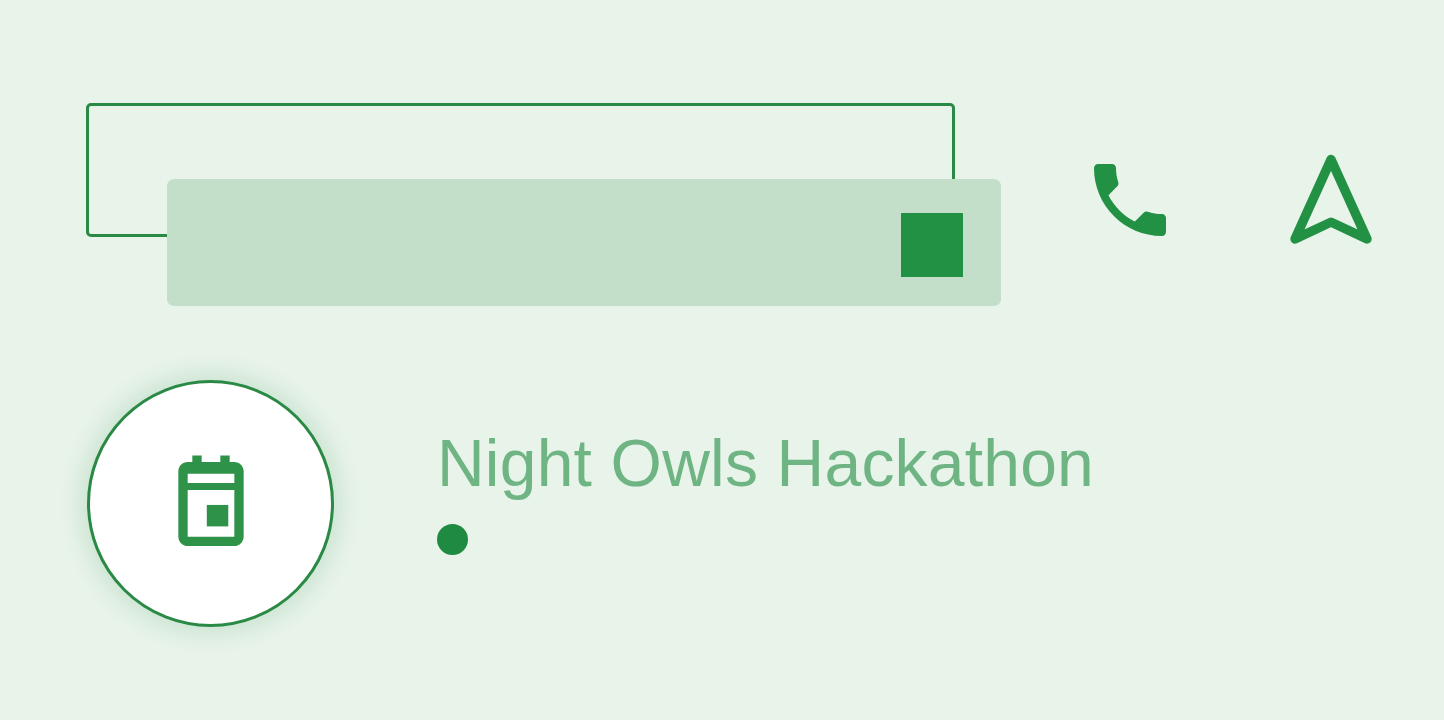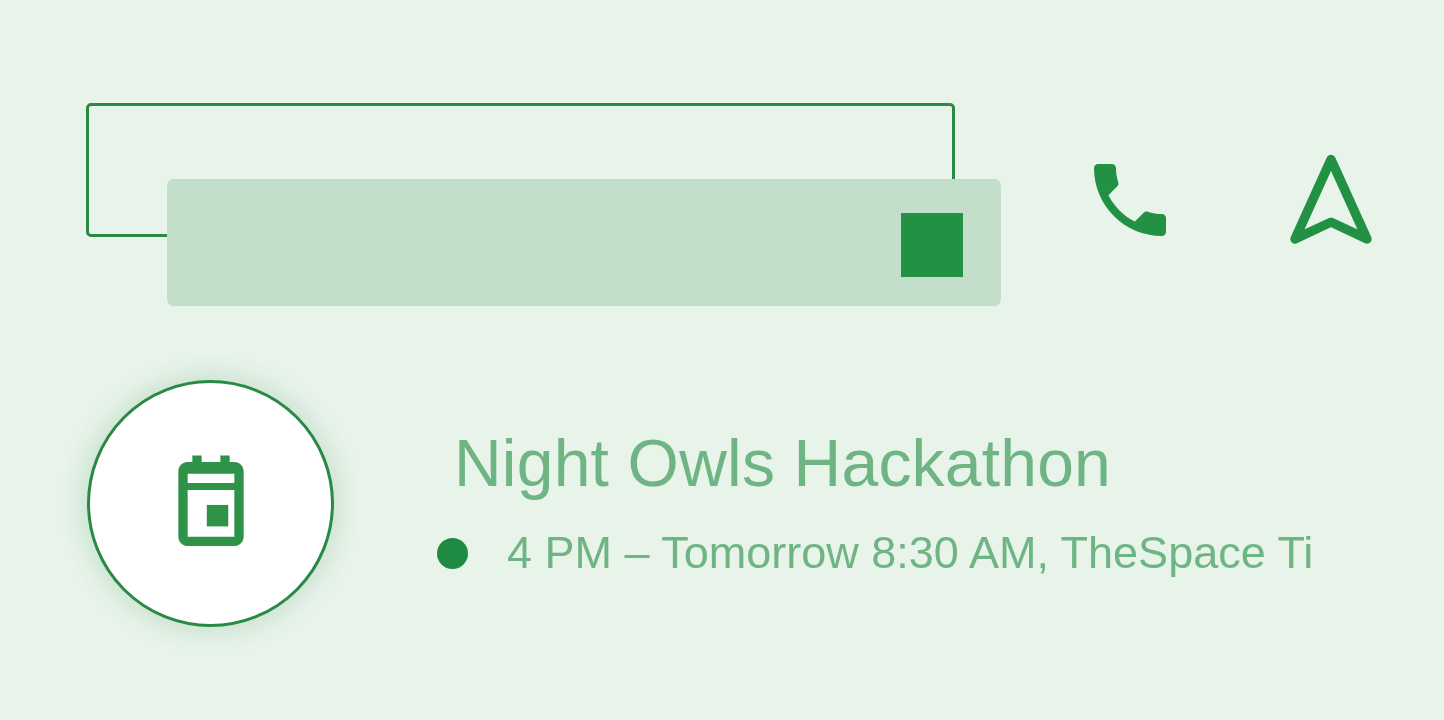--- a/index.html
+++ b/index.html
@@ -91,21 +91,21 @@
     justify-content: center;
   }
   .avatar-circle svg {
     display: block;
   }
 
   
 
   .event-title {
     position: absolute;
-    left: 454px;
+    left: 437px;
     top: 424px;
     font-size: 66px;
     line-height: 78px;
     font-weight: 400;
     letter-spacing: 0.2px;
     color: #6fb584;
     white-space: nowrap;
   }
 
   .event-subline {
@@ -165,16 +165,15 @@
         <path fill="#2e9248" d="M17 3h-1V1.6h-2V3h-4V1.6H8V3H7c-1.1 0-2 .9-2 2v14c0 1.1.9 2 2 2h10c1.1 0 2-.9 2-2V5c0-1.1-.9-2-2-2zm0 16H7V9h10v10zm0-11.5H7V5.5h10v2z"></path>
         <rect fill="#2e9248" x="11.1" y="12.2" width="4.6" height="4.6"></rect>
       </svg>
     </span>
   </div>
 
   <div class="event-title">Night Owls Hackathon</div>
 
   <div class="event-subline">
     <span class="status-dot"></span>
-    <span class="event-subtitle">4 PM – Tomorrow 8:30 AM, TheSpace Ti</span>
   </div>
 
 </div>
 
 </body></html>

